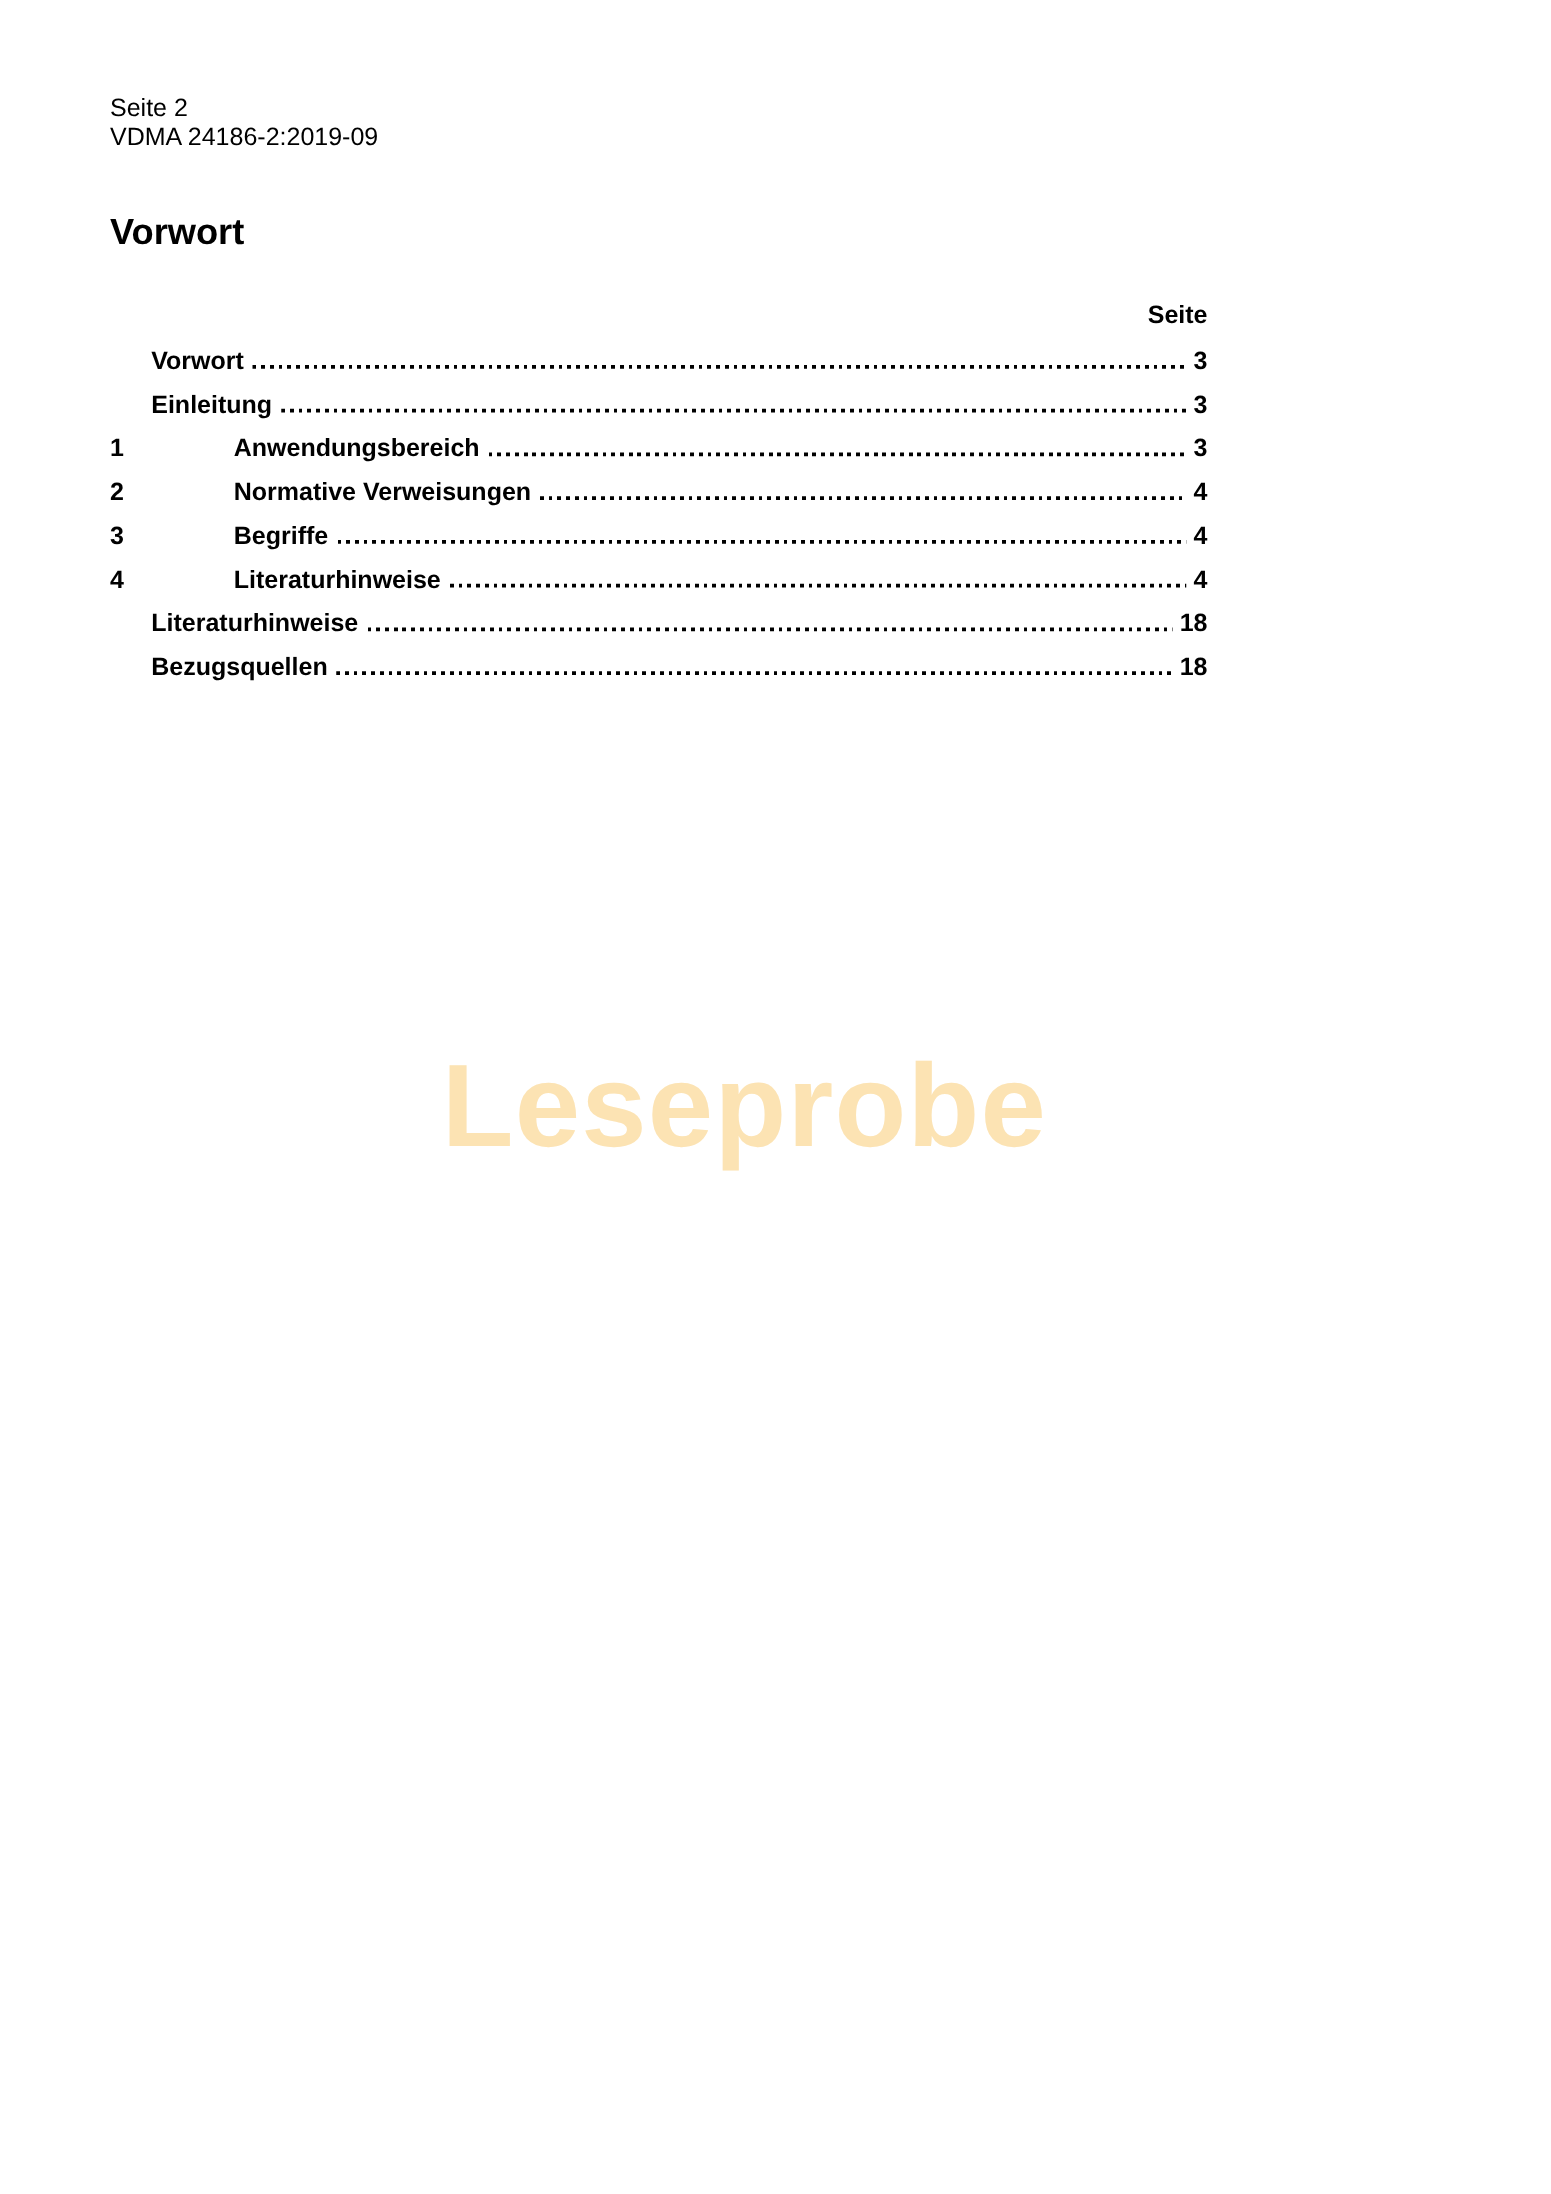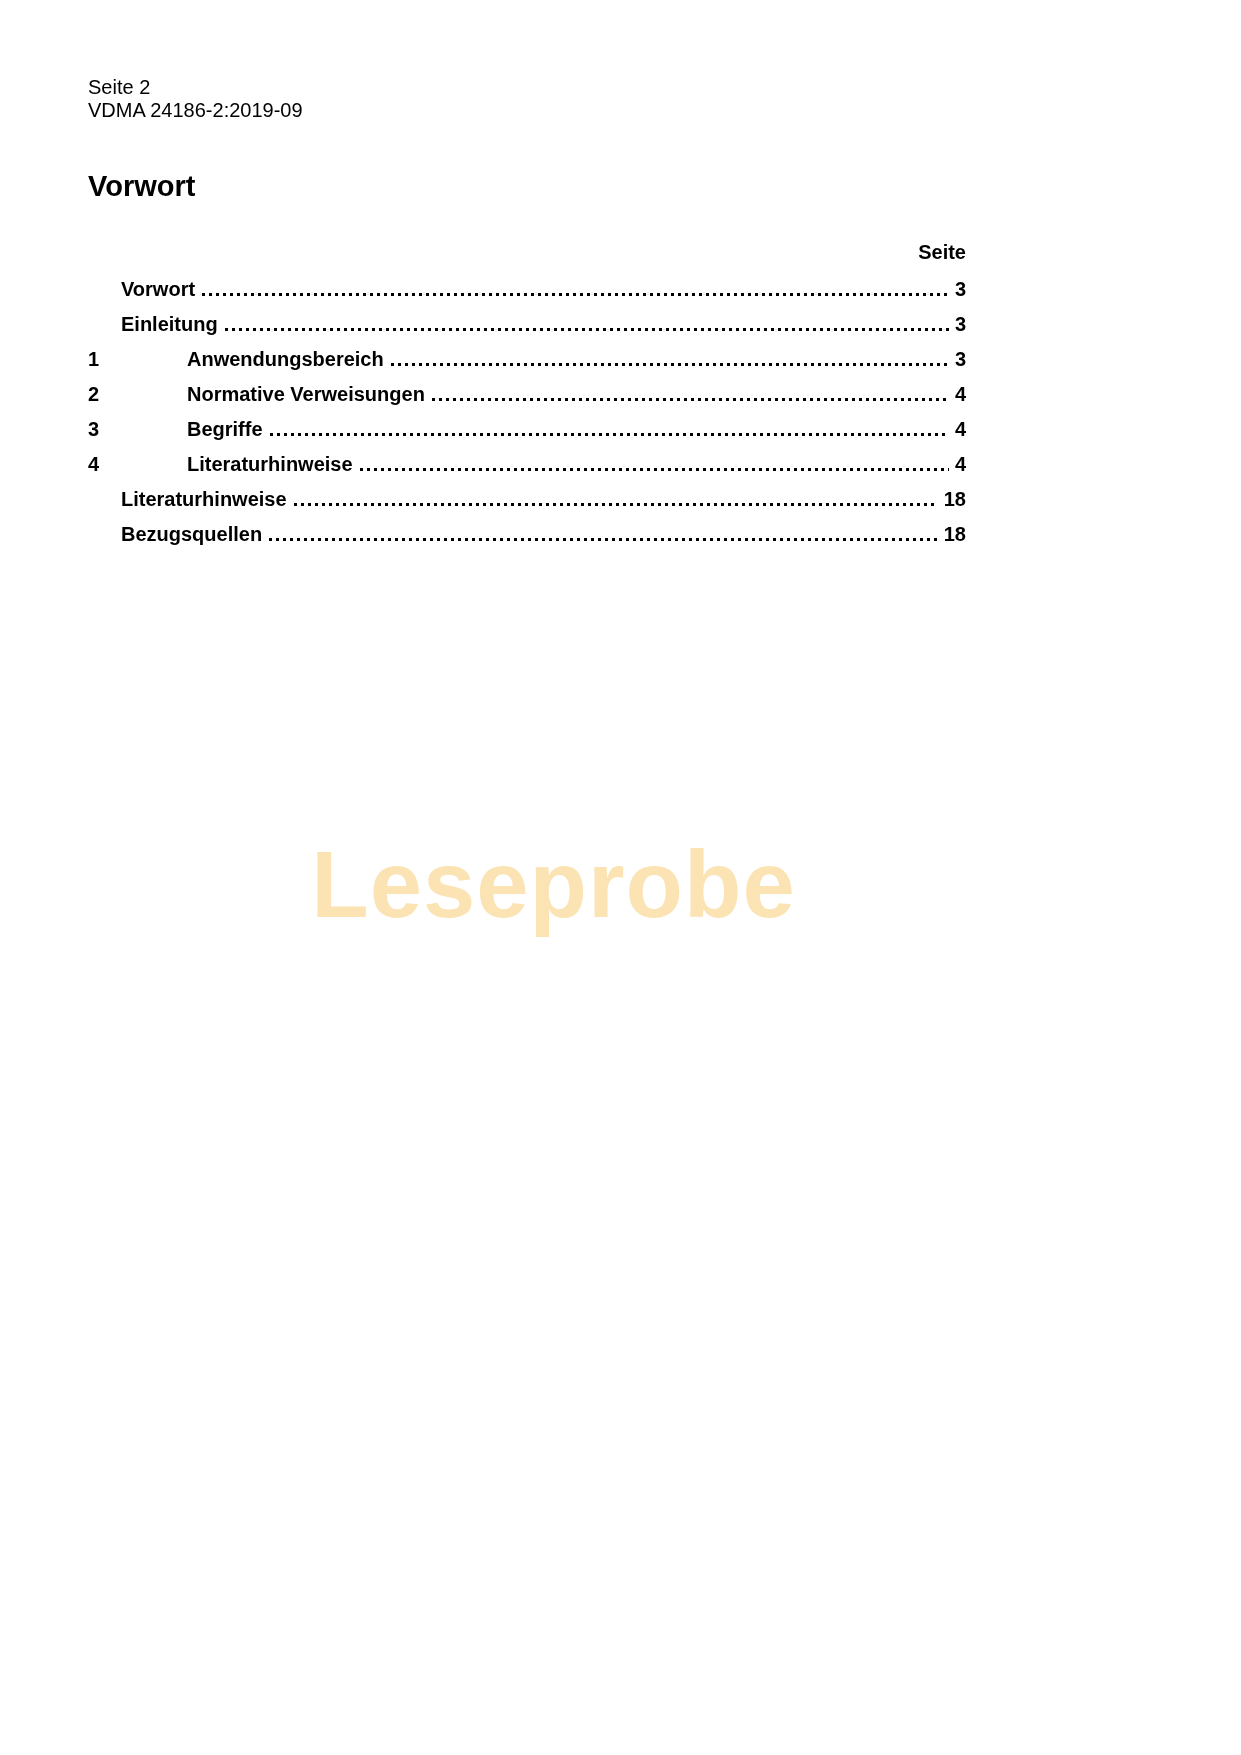--- a/index.html
+++ b/index.html
@@ -74,20 +74,21 @@
     top: 838px;
     left: 0;
     width: 100%;
     text-align: center;
     font-size: 94px;
     line-height: 1;
     font-weight: 700;
     letter-spacing: 1px;
     pointer-events: none;
     user-select: none;
+    padding-left: 42px;
   }
 </style>
 </head>
 <body>
 
 <div class="page">
 
   <header class="page-header">
     <div>Seite 2</div>
     <div>VDMA 24186-2:2019-09</div>

